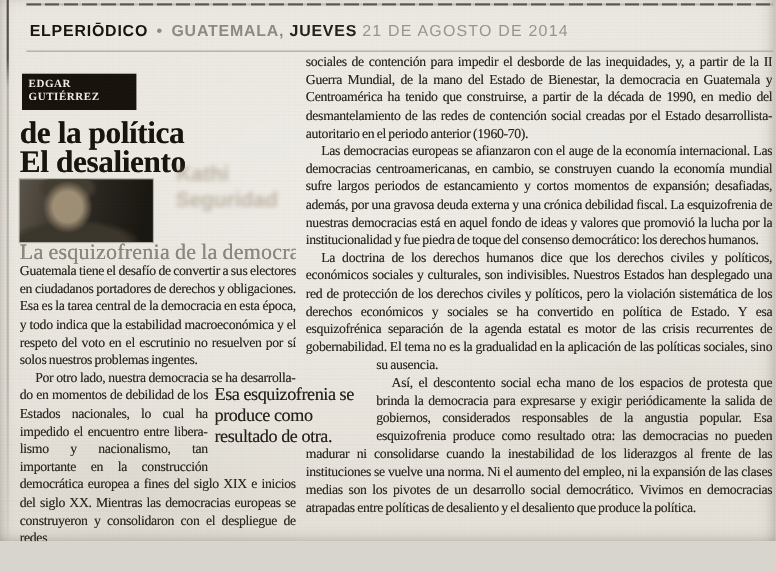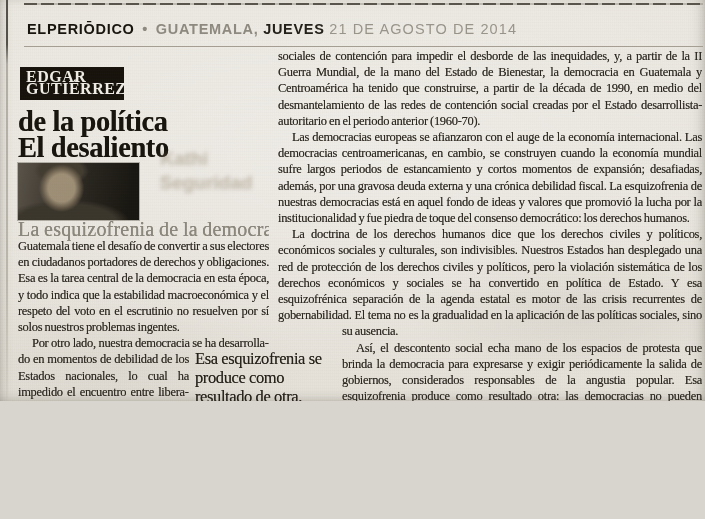--- a/index.html
+++ b/index.html
@@ -1,18 +1,18 @@
 <!DOCTYPE html>
 <html lang="es"><head>
 <meta charset="utf-8">
 <style>
   html,body{margin:0;padding:0;background:#d8d5cf;}
   .page{
     position:relative;
-    width:705px;height:401px;
+    width:705px;height:492px;
     margin:0 auto;
     overflow:hidden;
     background:
       radial-gradient(120% 90% at 50% 38%, rgba(255,255,255,.28), rgba(255,255,255,0) 62%),
       radial-gradient(34% 22% at 82% 78%, rgba(188,181,168,.28), rgba(188,181,168,0) 72%),
       radial-gradient(40% 26% at 16% 92%, rgba(196,190,178,.25), rgba(196,190,178,0) 70%),
       linear-gradient(#eae7e0, #e5e1d9);
     box-shadow: inset -7px 0 16px -9px rgba(90,85,75,.55), inset 9px 0 14px -11px rgba(90,85,75,.45), inset 0 -8px 16px -12px rgba(90,85,75,.4);
     font-family:"Liberation Serif", serif;
     color:#2c2821;
@@ -40,21 +40,21 @@
     font-size:14.5px;font-weight:bold;letter-spacing:.7px;white-space:nowrap;
   }
   .masthead .brand{color:#17140e;}
   .masthead .dot{color:#8f8a80;padding:0 3px;}
   .masthead .city{color:#8f8a80;}
   .masthead .day{color:#23201a;}
   .masthead .date{color:#9a958b;font-weight:normal;letter-spacing:1.1px;}
   .byline-box{
     position:absolute;left:20px;top:67px;width:104px;height:33px;
     background:#17130c;box-sizing:border-box;padding:4px 0 0 6px;
-    font-size:16px;font-weight:bold;line-height:12px;letter-spacing:.5px;
+    font-size:10px;font-weight:bold;line-height:12px;letter-spacing:.5px;
     color:#efede5;
   }
   .headline{
     position:absolute;left:18px;top:109px;width:220px;
     font-size:28.5px;line-height:25.5px;font-weight:bold;color:#17140e;
     letter-spacing:-.4px;
     text-shadow:0 0 .5px rgba(23,20,14,.6);
   }
   .photo{
     position:absolute;left:18px;top:163px;width:121px;height:57px;

